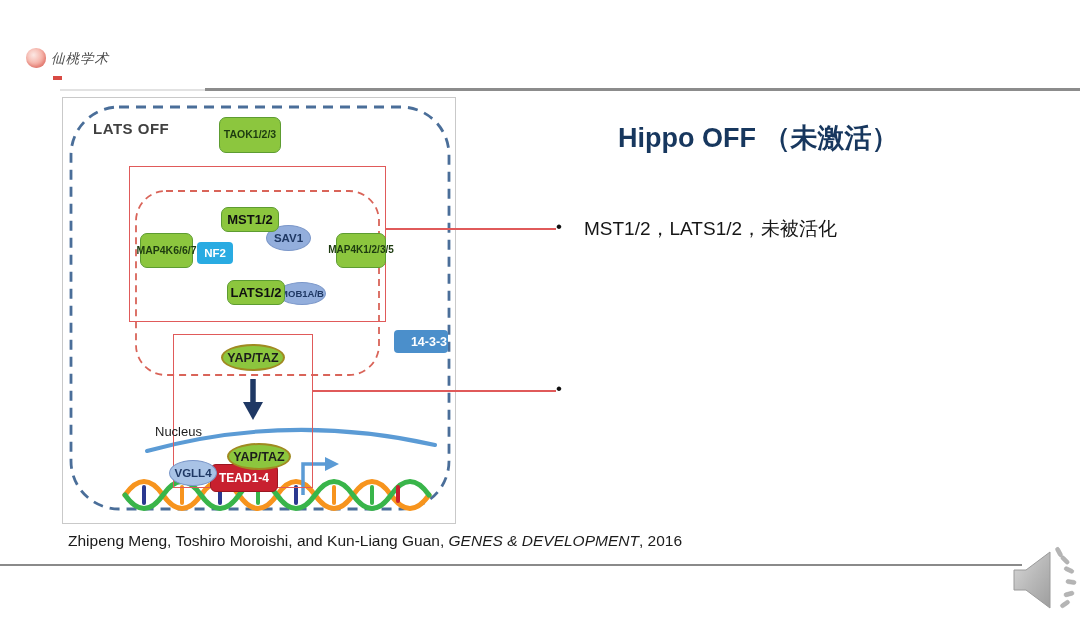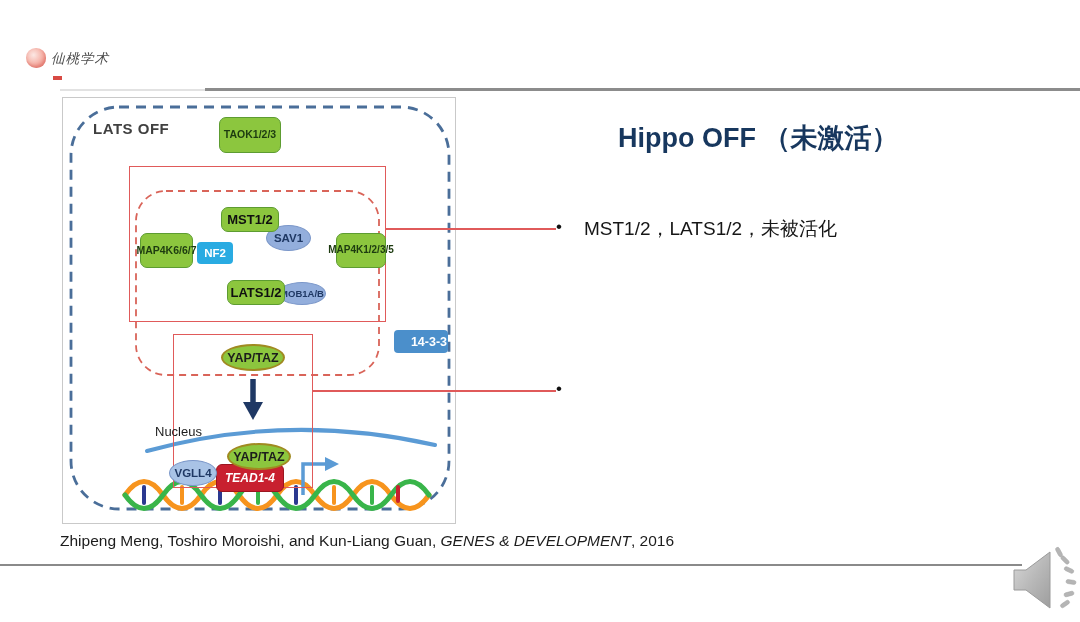--- a/index.html
+++ b/index.html
@@ -52,21 +52,21 @@
 
   .red-rect { position:absolute; border:1.5px solid #E05A5A; }
   .callout-line { position:absolute; height:1.5px; background:#E05A5A; }
 
   
   .heading { position:absolute; left:618px; top:120px; font-size:27px; font-weight:800; color:#17375E; }
   .bullet-row { position:absolute; display:flex; align-items:flex-start; font-size:19px; color:#161616; }
   .bullet-dot { width:28px; text-align:left; font-size:17px; padding-top:1px; color:#111; }
 
   
-  .citation { position:absolute; left:60px; top:532px; font-size:15.5px; color:#1c1c1c; }
+  .citation { position:absolute; left:68px; top:532px; font-size:15.5px; color:#1c1c1c; }
   .citation .it { font-style:italic; }
   .footer-line { position:absolute; left:0; top:564px; width:1022px; height:2px; background:#8a8a8a; }
   .speaker { position:absolute; left:1002px; top:546px; width:76px; height:76px; cursor:pointer; }
 </style>
 </head>
 <body>
 
 <div id="slide">
 
   <div class="logo">
@@ -133,21 +133,21 @@
 
     <div class="abs ell peri" style="left:215px; top:184px; width:48px; height:23px; font-size:9.5px;">MOB1A/B</div>
     <div class="abs gbox kinase" style="left:164px; top:182px; width:58px; height:25px;">LATS1/2</div>
 
     <div class="abs tag1433" style="left:331px; top:232px; width:54px; height:23px;">14-3-3</div>
 
     <div class="abs yap" style="left:158px; top:246px; width:64px; height:27px;">YAP/TAZ</div>
 
     <div class="abs nucleus-label" style="left:92px; top:326px;">Nucleus</div>
 
-    <div class="abs tead" style="left:153px; top:366px; width:68px; height:28px;font-style:italic;">TEAD1-4</div>
+    <div class="abs tead" style="left:147px; top:366px; width:68px; height:28px;">TEAD1-4</div>
     <div class="abs ell peri" style="left:106px; top:362px; width:48px; height:26px; font-size:11.5px; background:#A9C3E6;">VGLL4</div>
     <div class="abs yap" style="left:164px; top:345px; width:64px; height:27px;">YAP/TAZ</div>
   </div>
 
   <div class="callout-line" style="left:385px; top:228px; width:171px;"></div>
   <div class="callout-line" style="left:312px; top:390px; width:244px;"></div>
 
   <div class="heading">Hippo OFF （未激活）</div>
 
   <div class="bullet-row" style="left:556px; top:216px; width:470px;">

